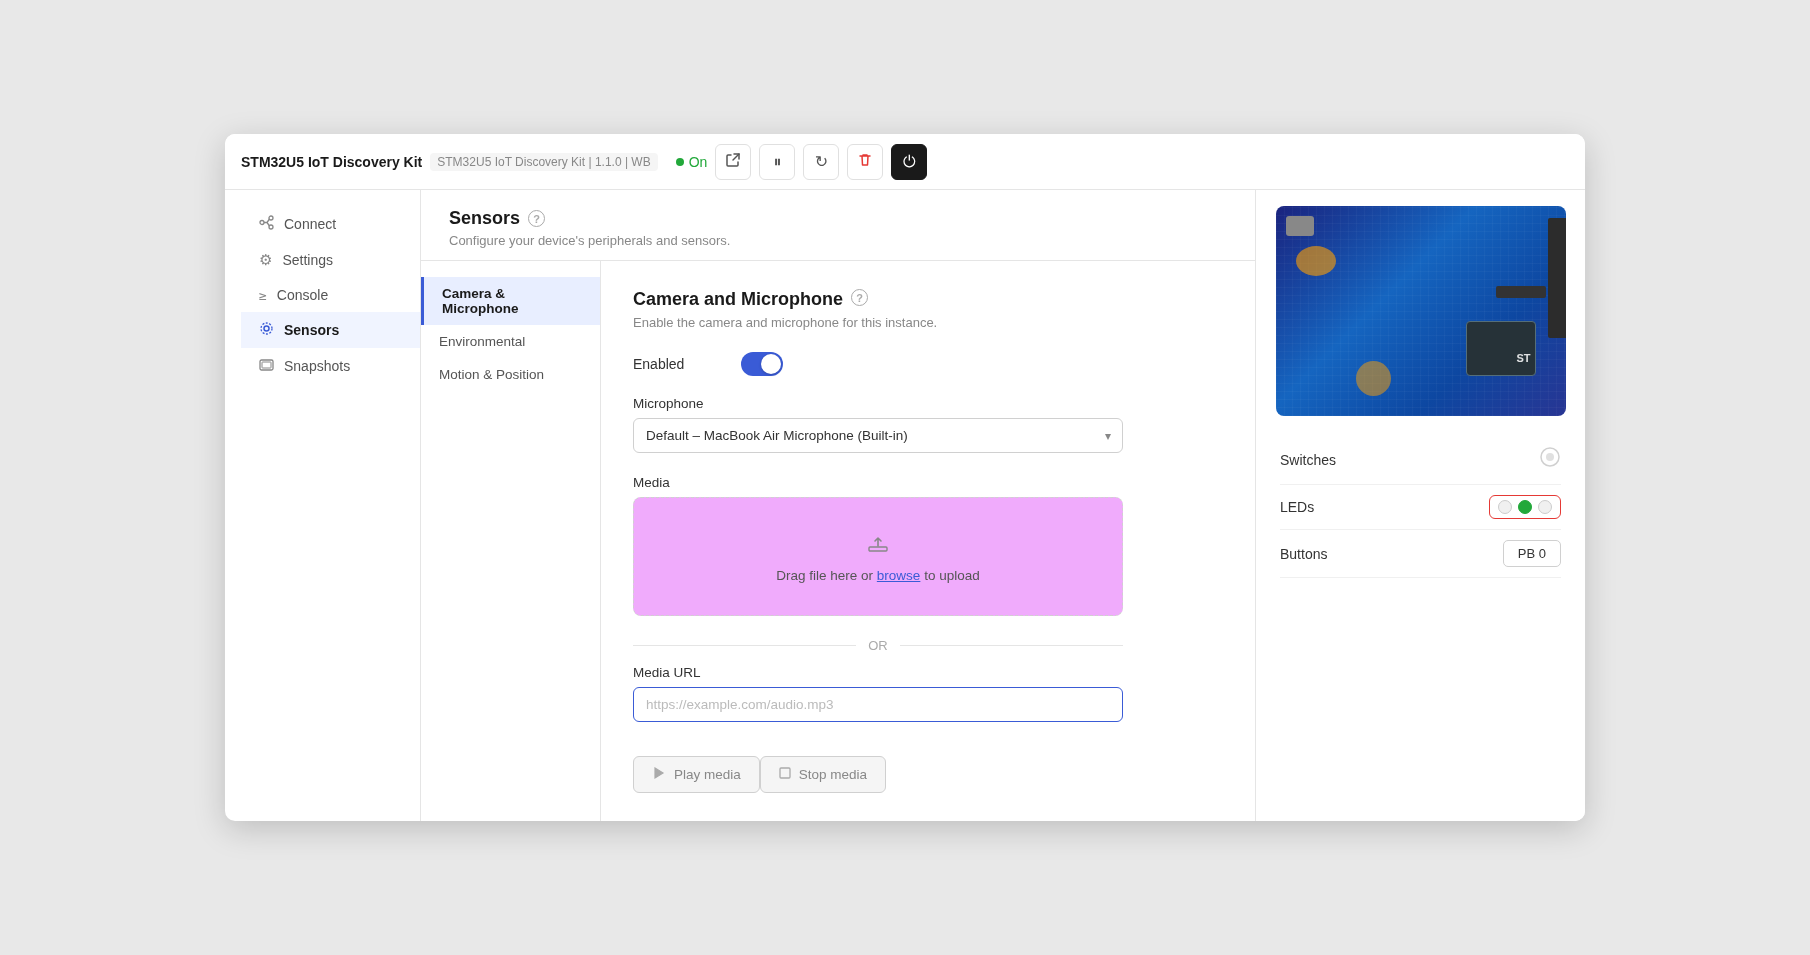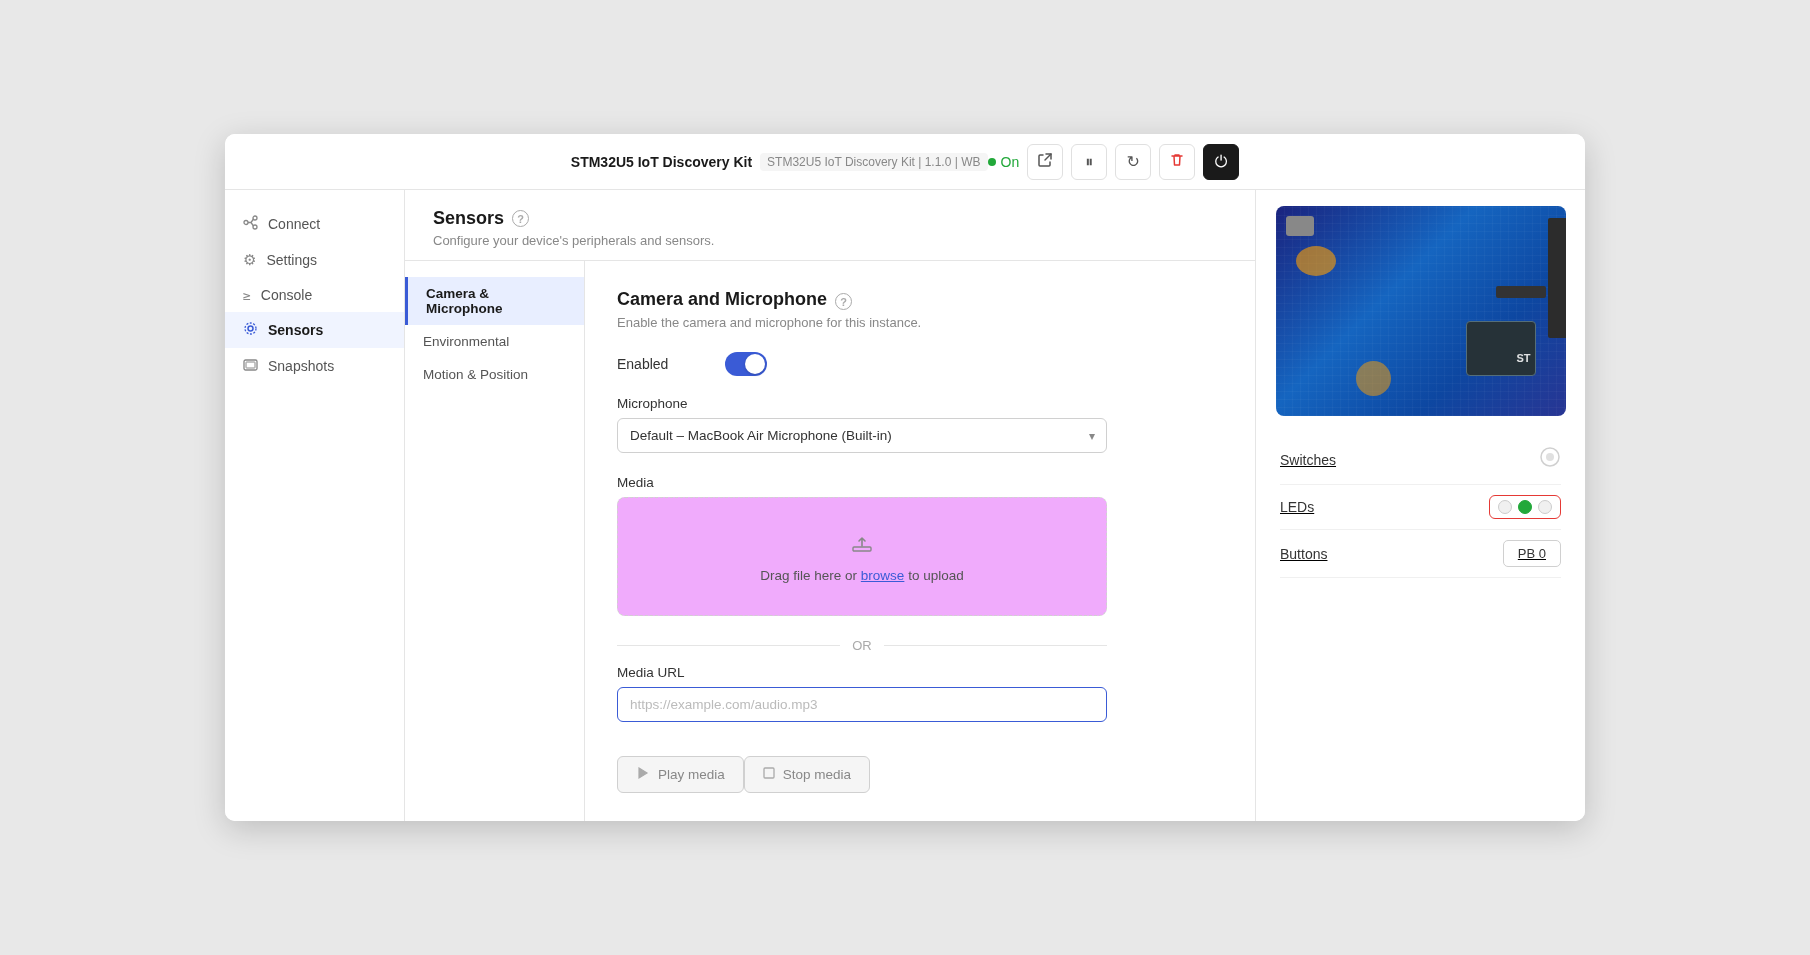--- a/index.html
+++ b/index.html
@@ -19,25 +19,26 @@
       width: 1360px;
       min-height: 680px;
       display: flex;
       flex-direction: column;
       overflow: hidden;
     }
     
     .titlebar {
       display: flex;
       align-items: center;
-      justify-content: center;
+      justify-content: flex-start;
       padding: 0 16px;
       height: 56px;
       border-bottom: 1px solid #e5e5e5;
       background: #fff;
+      gap: 18px;
     }
     .titlebar-left {
       display: flex;
       align-items: center;
       gap: 8px;
     }
     .titlebar-title {
       font-size: 14px;
       font-weight: 600;
       color: #1a1a1a;
@@ -85,20 +86,21 @@
       background: #1a1a1a;
       color: #fff;
       border-color: #1a1a1a;
     }
     .titlebar-btn.delete { color: #e53935; border-color: #e0e0e0; }
     
     .main-layout {
       display: flex;
       flex: 1;
       overflow: hidden;
+      margin-left: 16px;
     }
     
     .sidebar {
       width: 180px;
       background: #fff;
       border-right: 1px solid #e5e5e5;
       padding: 16px 0;
       display: flex;
       flex-direction: column;
     }
@@ -188,21 +190,21 @@
     .form-area {
       flex: 1;
       padding: 28px 32px;
       background: #fff;
     }
     .section-title {
       font-size: 18px;
       font-weight: 600;
       color: #1a1a1a;
       display: flex;
-      align-items: flex-end;
+      align-items: flex-start;
       gap: 8px;
       margin-bottom: 5px;
     }
     .section-sub {
       font-size: 13px;
       color: #888;
       margin-bottom: 22px;
     }
     .field-row {
       display: flex;
@@ -417,21 +419,20 @@
       bottom: 52px;
       font-size: 11px;
       font-weight: bold;
       color: #fff;
       opacity: 0.85;
     }
     
     .bottom-controls {
       width: 100%;
       padding: 0 8px;
-      text-decoration: underline;
     }
     .control-row {
       display: flex;
       align-items: center;
       justify-content: space-between;
       padding: 10px 0;
       border-bottom: 1px solid #f0f0f0;
     }
     .control-label {
       font-size: 14px;

